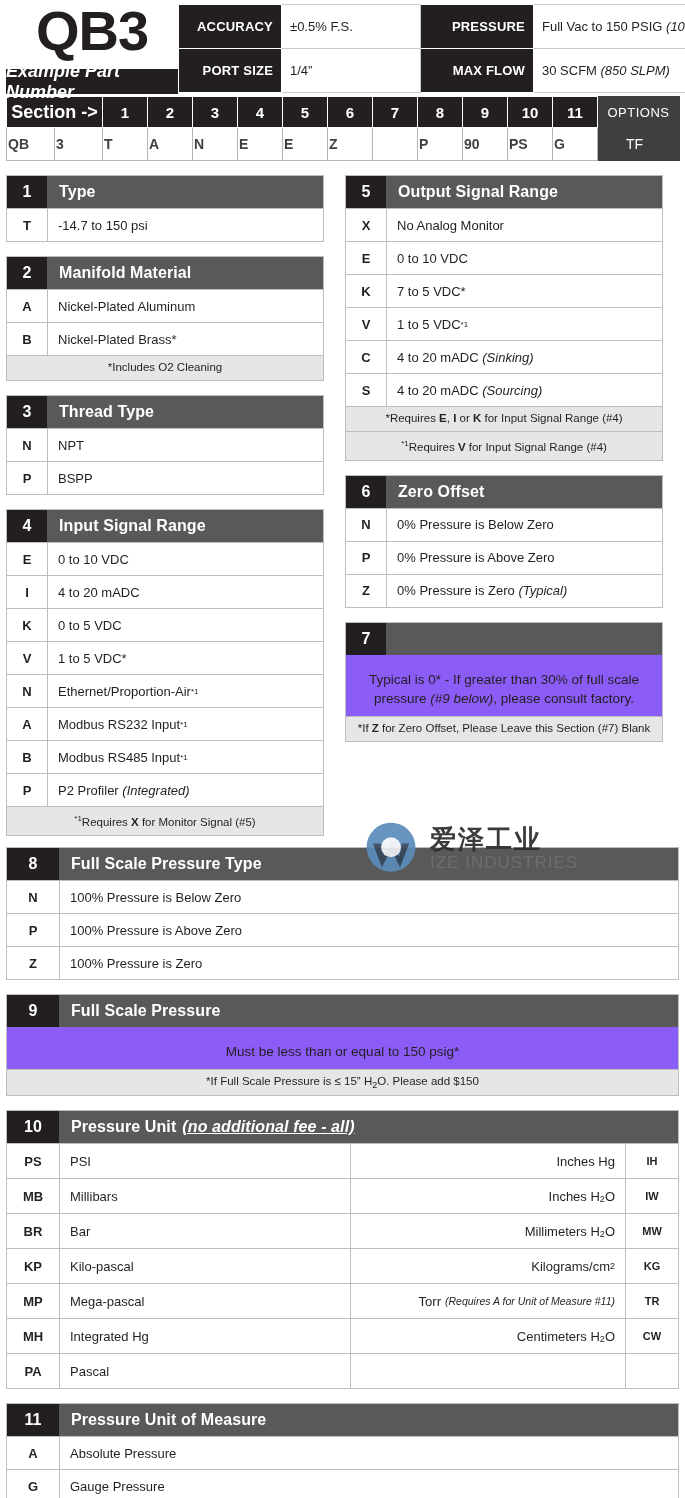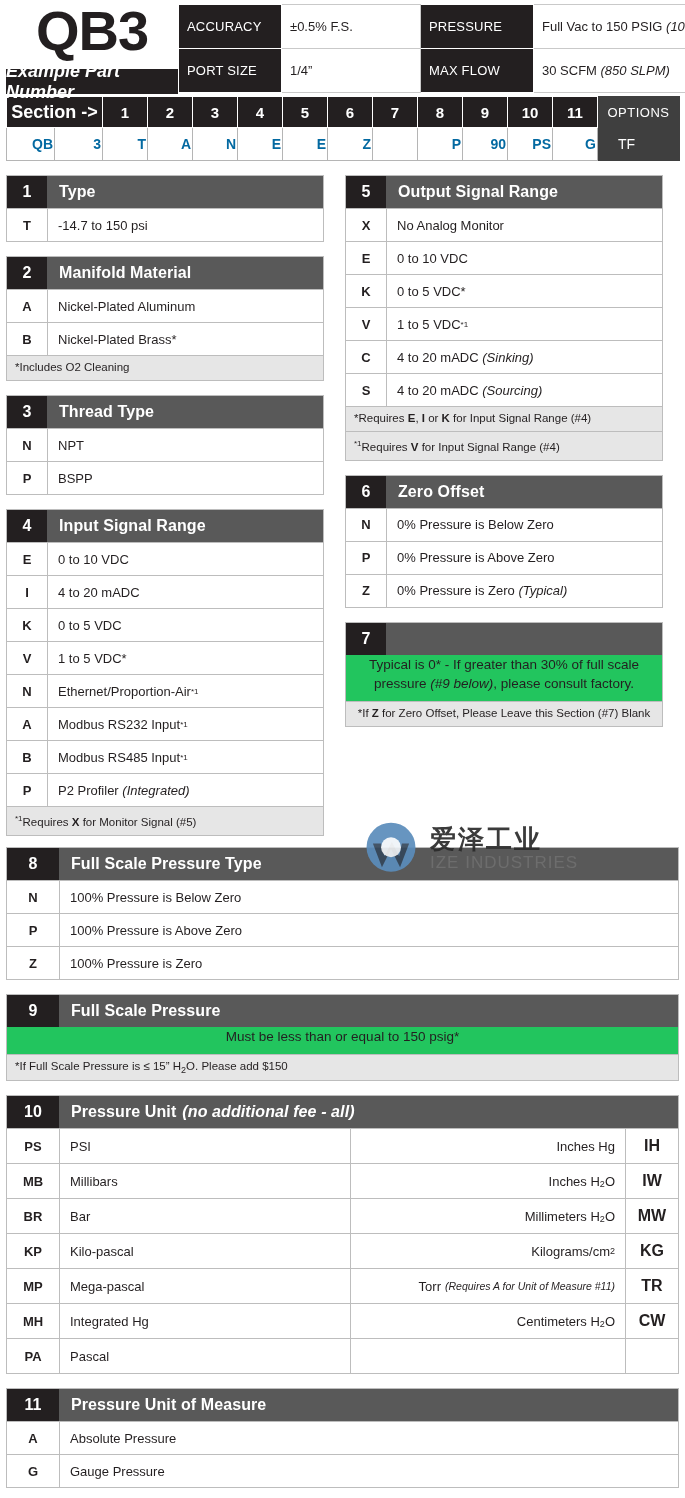--- a/index.html
+++ b/index.html
@@ -61,22 +61,22 @@
   #spec-table td {
     height: 43px;
     border: 1px solid #ffffff;
     font-size: 13px;
     padding: 0 8px;
     vertical-align: middle;
   }
   #spec-table td.lbl {
     background: #231f20;
     color: #ffffff;
-    font-weight: normal;
-    text-align: left;
+    font-weight: bold;
+    text-align: right;
     letter-spacing: .2px;
     border-color: #ffffff;
   }
   #spec-table td.val {
     background: #ffffff;
     color: #231f20;
     border: 1px solid #c9c9c9;
     text-align: left;
   }
   #spec-table td.val i { font-style: italic; }
@@ -104,32 +104,32 @@
   #pn-table tr.hdr td.optcell {
     background: #3f3f3f;
     font-weight: normal;
     font-size: 13px;
     letter-spacing: .5px;
     border-color: #3f3f3f;
     margin-top: 46px;
   }
   #pn-table tr.vals td {
     background: #ffffff;
-    color: #0369a1;
+    color: #404040;
     font-weight: bold;
     font-size: 14px;
-    text-align: right;
+    text-align: left;
     height: 30px;
     border: 1px solid #b5b5b5;
   }
   #pn-table tr.vals td.optval {
     background: #3f3f3f;
     color: #ffffff;
     text-align: left;
-    padding-left: 20px;
+    padding-left: 28px;
     border-color: #3f3f3f;
     font-weight: normal;
   }
 
   
   #cols {
     position: relative;
     margin: 14px 6px 0 6px;
   }
   .col { position: absolute; top: 0; width: 318px; }
@@ -158,21 +158,21 @@
   .sec-title {
     flex: 1;
     color: #ffffff;
     font-weight: bold;
     font-size: 16px;
     display: flex;
     align-items: center;
     padding-left: 12px;
     letter-spacing: .1px;
   }
-  .sec-title .sub { font-style: italic; font-weight: bold; margin-left: 6px; }
+  .sec-title .sub { font-style: italic; font-weight: bold; margin-left: 6px; text-decoration: underline; }
 
   .row {
     display: flex;
     align-items: stretch;
     min-height: 32px;
     border-top: 1px solid #bdbdbd;
     background: #ffffff;
   }
   .sec .row:first-of-type { border-top: none; }
   .code {
@@ -194,34 +194,34 @@
     padding-left: 10px;
     color: #231f20;
   }
   .desc i { font-style: italic; }
   .desc sup { font-size: 8px; vertical-align: super; }
 
   .note {
     background: #e6e6e6;
     border-top: 1px solid #bdbdbd;
     font-size: 11.5px;
-    text-align: left;
+    text-align: center;
     padding: 4px 8px 5px 8px;
     color: #231f20;
     line-height: 15px;
   }
   .note b { font-weight: bold; }
   .note sup { font-size: 8px; vertical-align: super; }
 
   .freetext {
     font-size: 13.5px;
     text-align: center;
-    padding: 0 12px 8px 12px;
+    padding: 15px 12px 8px 12px;
     line-height: 19px;
-    background: #22c55e;
+    background: #8b5cf6;
     color: #231f20;
   }
   .freetext i { font-style: italic; }
 
   
   #wide { position: relative; margin: 0 6px; }
   .sec-wide { width: 671px; }
 
   
   .row4 { display: flex; align-items: stretch; min-height: 34px;
@@ -243,21 +243,21 @@
   .c-name2 {
     flex: 1;
     font-size: 13px;
     display: flex; align-items: center; justify-content: flex-end;
     padding-right: 10px;
     border-right: 1px solid #bdbdbd;
   }
   .c-name2 i { font-style: italic; font-size: 10.5px; margin-left: 4px; }
   .c-code2 {
     width: 52px; flex: 0 0 52px;
-    font-weight: bold; font-size: 16px;
+    font-weight: bold; font-size: 11px;
     display: flex; align-items: center; justify-content: center;
   }
   sub { font-size: 9px; vertical-align: baseline; position: relative; top: 3px; }
   sup.sup2 { font-size: 9px; vertical-align: super; }
 
   .sec-wide .sec-num { width: 52px; flex: 0 0 52px; }
   .sec-wide .code { width: 52px; flex: 0 0 52px; }
 
   
   #watermark {
@@ -478,21 +478,21 @@
       <div class="row">
         <div class="code">X</div>
         <div class="desc">No Analog Monitor</div>
       </div>
       <div class="row">
         <div class="code">E</div>
         <div class="desc">0 to 10 VDC</div>
       </div>
       <div class="row">
         <div class="code">K</div>
-        <div class="desc">0 to 5 VDC*</div>
+        <div class="desc">7 to 5 VDC*</div>
       </div>
       <div class="row">
         <div class="code">V</div>
         <div class="desc">1 to 5 VDC<sup>*1</sup></div>
       </div>
       <div class="row">
         <div class="code">C</div>
         <div class="desc">
           <span>4 to 20 mADC</span>&nbsp;<i>(Sinking)</i>
         </div>

